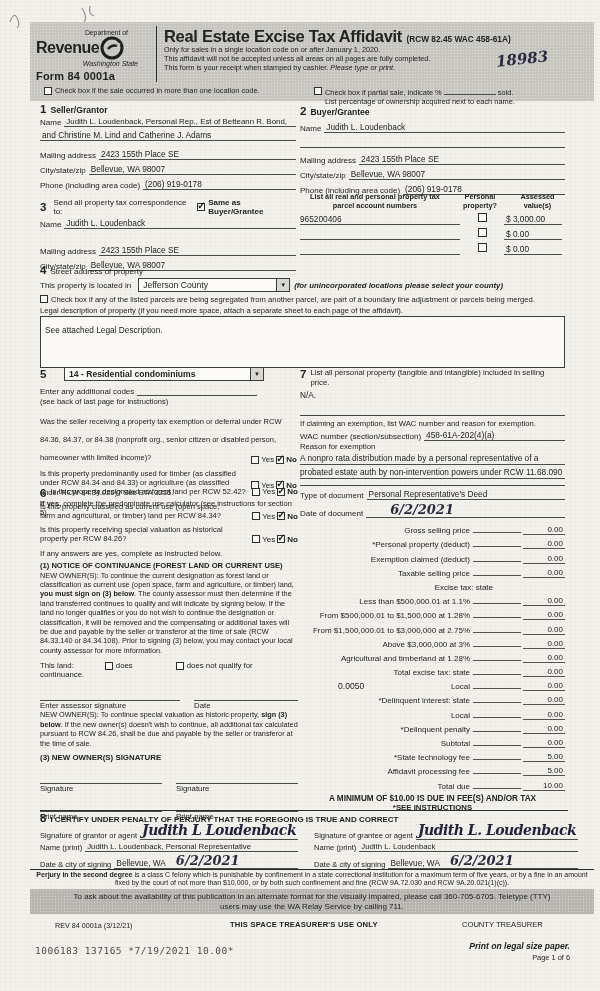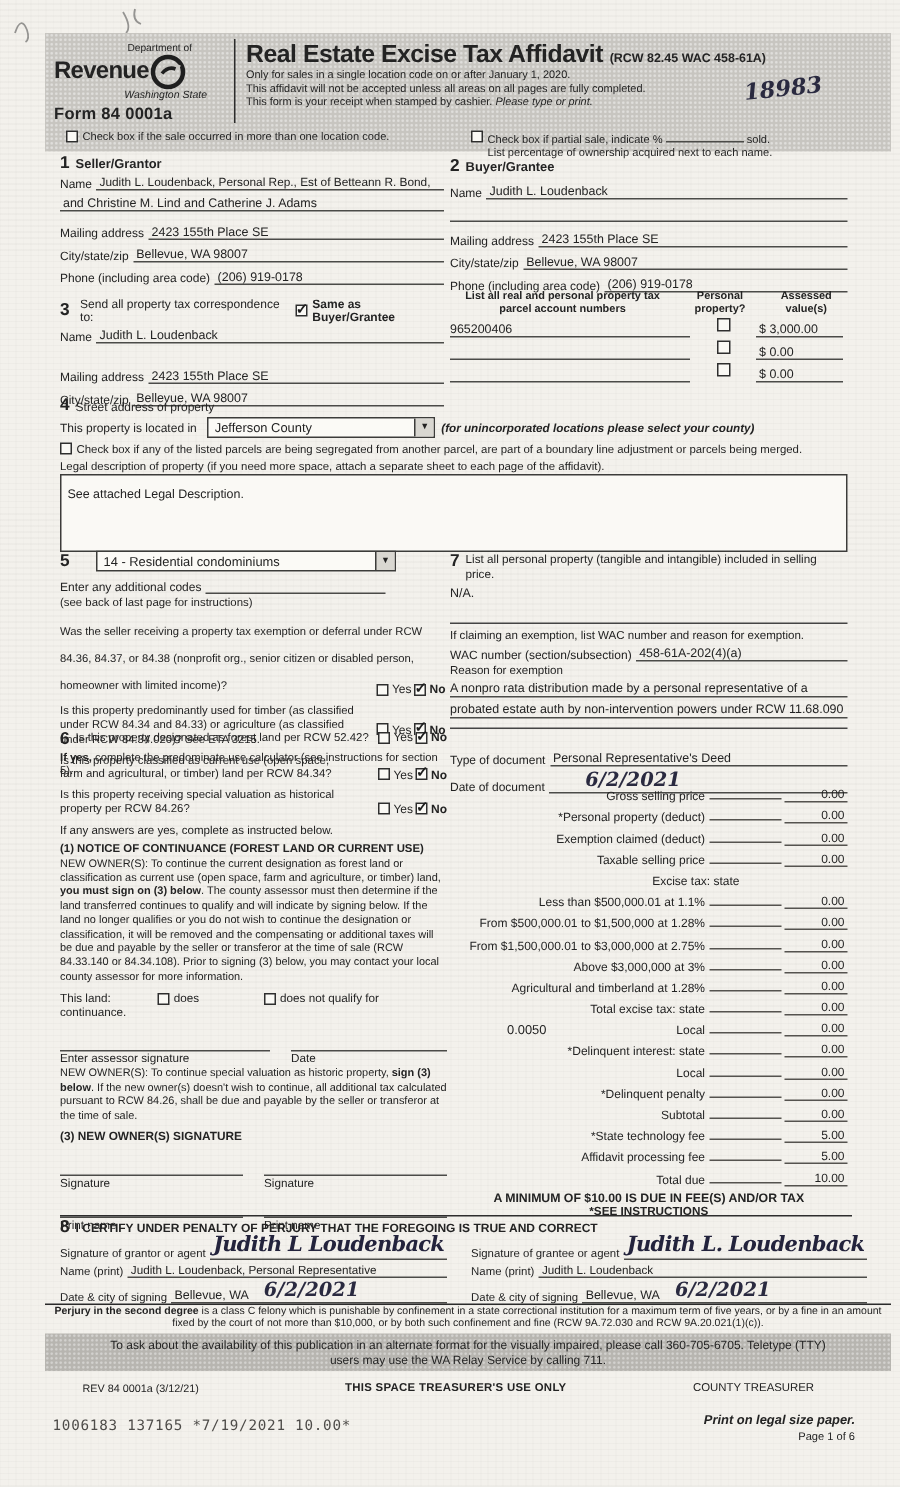--- a/index.html
+++ b/index.html
@@ -225,21 +225,21 @@
     </div>
     <div style="font-size:7.6px;margin-top:2px;">Legal description of property (if you need more space, attach a separate sheet to each page of the affidavit).</div>
     <div style="border:1.2px solid #3c3c3a;height:52px;margin-top:1px;background:#faf9f5;padding:2px 4px;">
       <span class="val">See attached Legal Description.</span>
     </div>
   </div>
 
   <div class="abs" style="left:40px;top:367px;width:257px;">
     <div style="display:flex;align-items:center;">
       <span class="snum" style="width:24px;">5</span>
-      <span class="dd" style="width:200px;">
+      <span class="dd" style="width:200px;font-weight:bold;">
         <span class="txt">14 - Residential condominiums</span>
         <span class="btn">▼</span>
       </span>
     </div>
     <div class="row" style="margin-top:6px;">
       <span class="lbl">Enter any additional codes</span>
       <span class="ul" style="width:120px;height:9px;"></span>
     </div>
     <div style="font-size:7.6px;margin-top:1px;">(see back of last page for instructions)</div>
     <div style="margin-top:4px;position:relative;">
@@ -281,21 +281,21 @@
       <span class="lbl">WAC number (section/subsection)</span>
       <span class="fill val">458-61A-202(4)(a)</span>
     </div>
     <div style="font-size:7.7px;margin-top:1px;">Reason for exemption</div>
     <div class="ul val" style="margin-top:2px;padding-bottom:1px;">A nonpro rata distribution made by a personal representative of a</div>
     <div class="ul val" style="margin-top:2px;padding-bottom:1px;">probated estate auth by non-intervention powers under RCW 11.68.090</div>
   </div>
 
   <div class="abs hr" style="left:300px;top:485px;width:265px;"></div>
 
-  <div class="abs" style="left:300px;top:500px;width:265px;">
+  <div class="abs" style="left:300px;top:489px;width:265px;">
     <div class="row">
       <span class="lbl">Type of document</span>
       <span class="fill val">Personal Representative's Deed</span>
     </div>
     <div class="row" style="margin-top:3px;height:15px;">
       <span class="lbl">Date of document</span>
       <span class="fill hand" style="font-size:13px;text-align:left;padding-left:24px;">6/2/2021</span>
     </div>
   </div>
 

